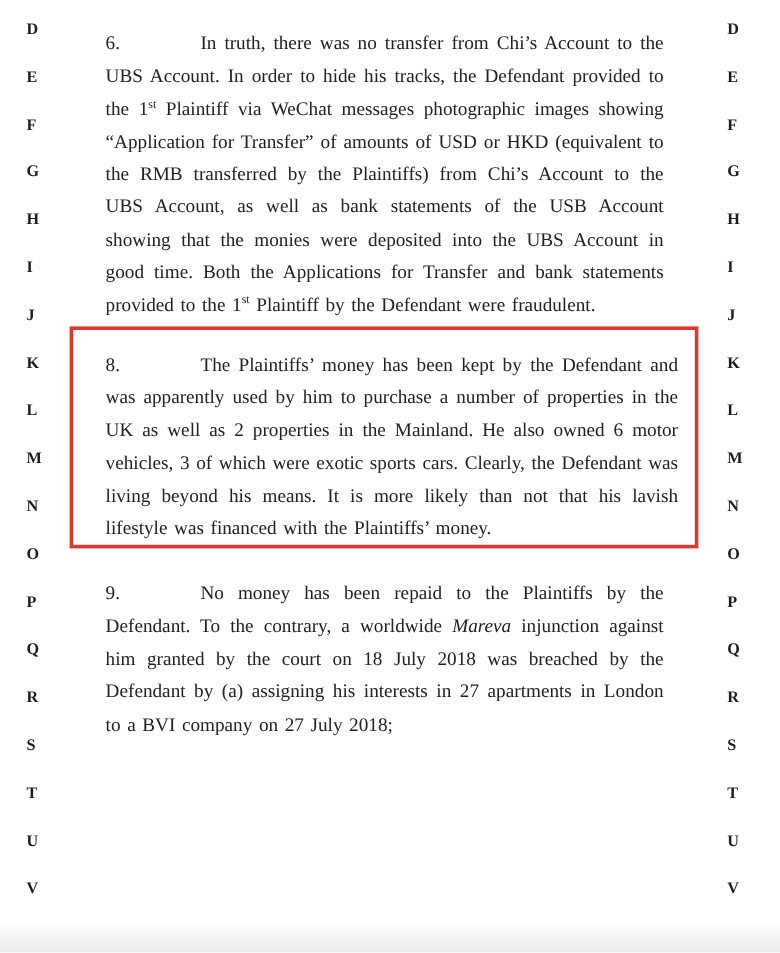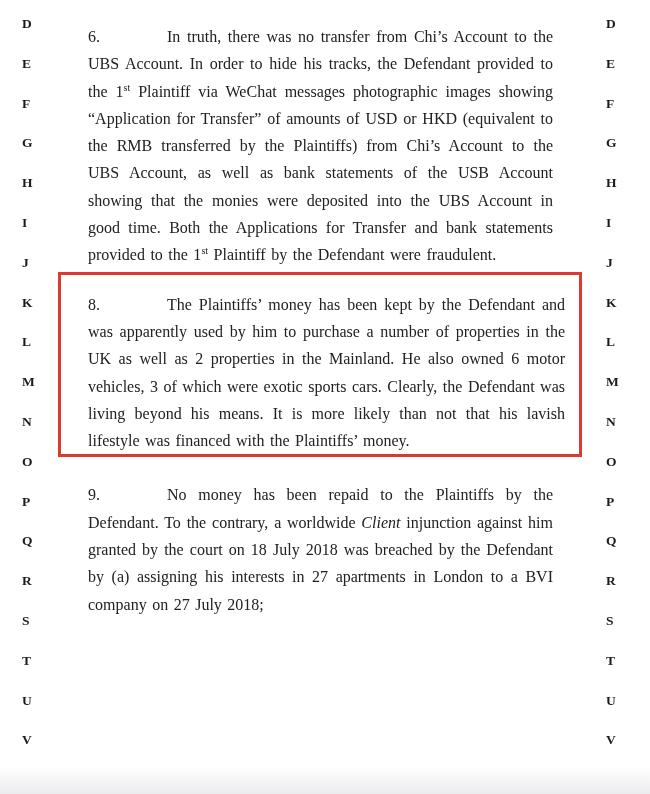--- a/index.html
+++ b/index.html
@@ -119,16 +119,16 @@
       <span class="margin-letter" style="top: 613px;">S</span>
       <span class="margin-letter" style="top: 652.8px;">T</span>
       <span class="margin-letter" style="top: 692.6px;">U</span>
       <span class="margin-letter" style="top: 732.4px;">V</span>
     </div>
   <div class="doc-body" id="doc-body">
       <p class="para"><span class="para-number">6.</span>In truth, there was no transfer from Chi’s Account to the UBS Account.  In order to hide his tracks, the Defendant provided to the 1<sup>st</sup> Plaintiff via WeChat messages photographic images showing “Application for Transfer” of amounts of USD or HKD (equivalent to the RMB transferred by the Plaintiffs) from Chi’s Account to the UBS Account, as well as bank statements of the USB Account showing that the monies were deposited into the UBS Account in good time.  Both the Applications for Transfer and bank statements provided to the 1<sup>st</sup> Plaintiff by the Defendant were fraudulent.</p>
       <div class="highlight-box" style="border-color: rgb(220, 58, 46);">
         <p class="para"><span class="para-number">8.</span>The Plaintiffs’ money has been kept by the Defendant and was apparently used by him to purchase a number of properties in the UK as well as 2 properties in the Mainland.  He also owned 6 motor vehicles, 3 of which were exotic sports cars.  Clearly, the Defendant was living beyond his means.  It is more likely than not that his lavish lifestyle was financed with the Plaintiffs’ money.</p>
       </div>
-      <p class="para"><span class="para-number">9.</span>No money has been repaid to the Plaintiffs by the Defendant. To the contrary, a worldwide <em>Client</em> injunction against him granted by the court on 18 July 2018 was breached by the Defendant by (a) assigning his interests in 27 apartments in London to a BVI company on 27 July 2018;</p>
+      <p class="para"><span class="para-number">9.</span>No money has been repaid to the Plaintiffs by the Defendant. To the contrary, a worldwide <em>Mareva</em> injunction against him granted by the court on 18 July 2018 was breached by the Defendant by (a) assigning his interests in 27 apartments in London to a BVI company on 27 July 2018;</p>
     </div>
   <div class="page-bottom-edge"></div>
 </div>
 
 </body></html>

